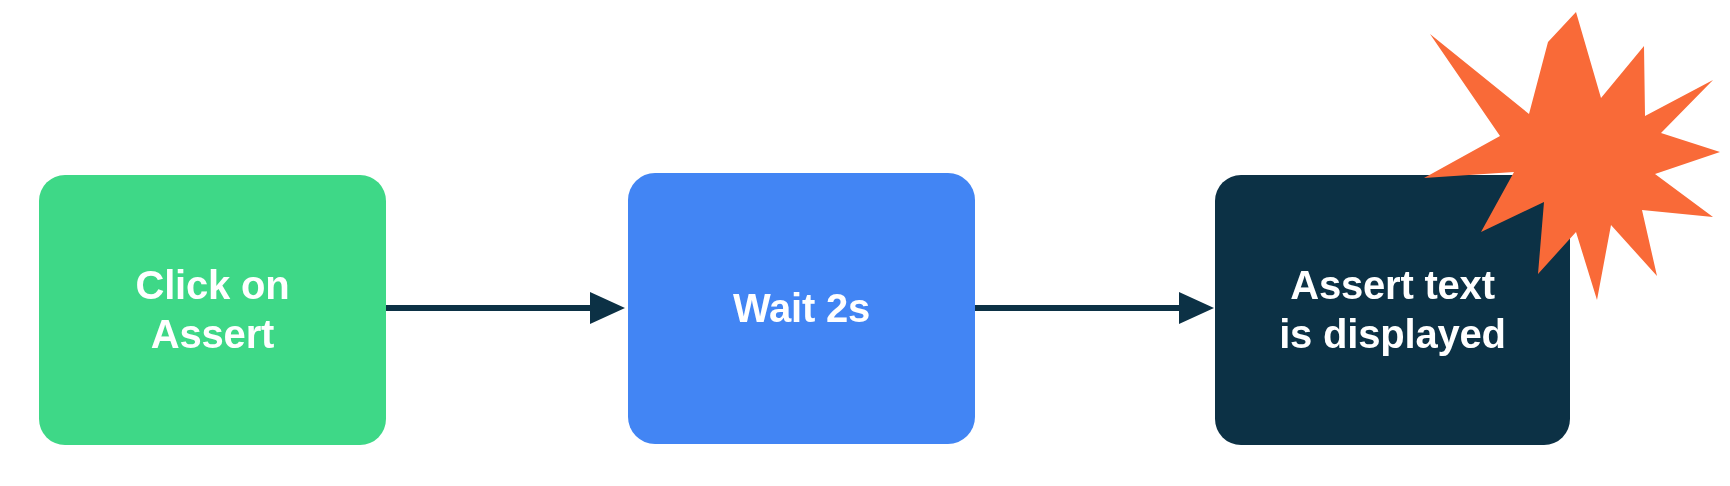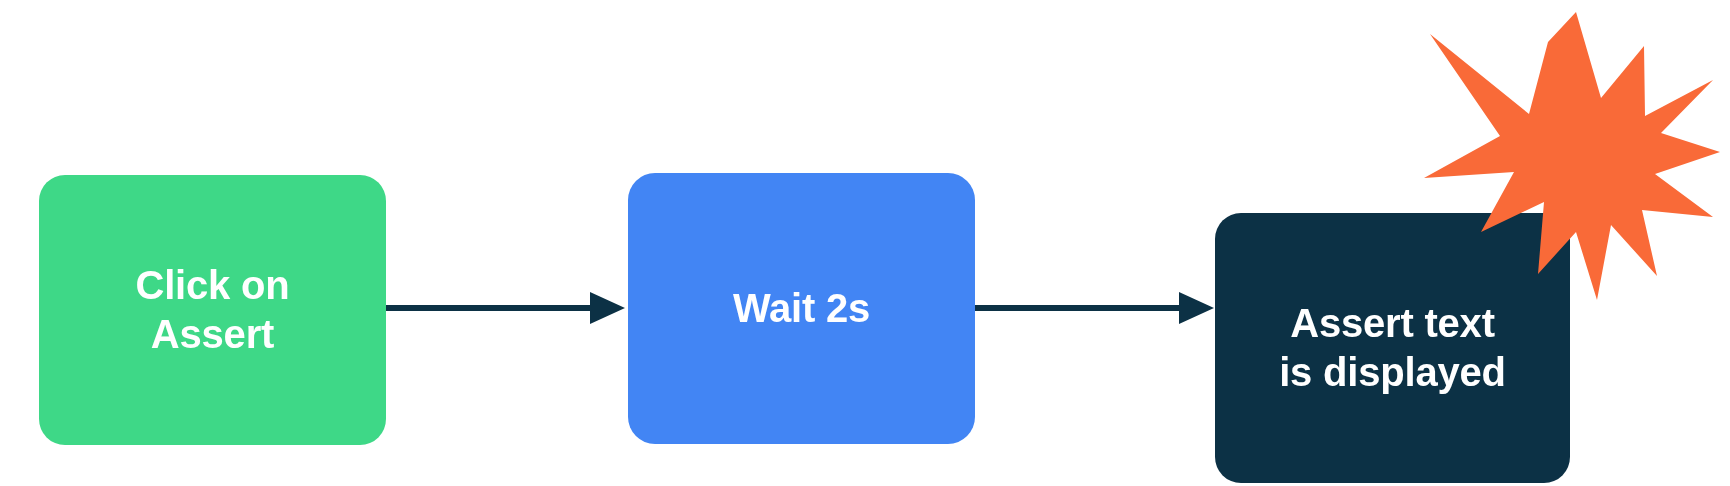--- a/index.html
+++ b/index.html
@@ -47,21 +47,20 @@
     height: 271px;
     background: #4285F4;
     border-radius: 27px;
   }
   #node-assert {
     left: 1215px;
     top: 175px;
     width: 355px;
     height: 270px;
     background: #0C3145;
-    margin-top: 38px;
   }
   .node-label {
     display: block;
     white-space: pre-line;
   }
   .connector {
     position: absolute;
     height: 40px;
     overflow: visible;
   }

